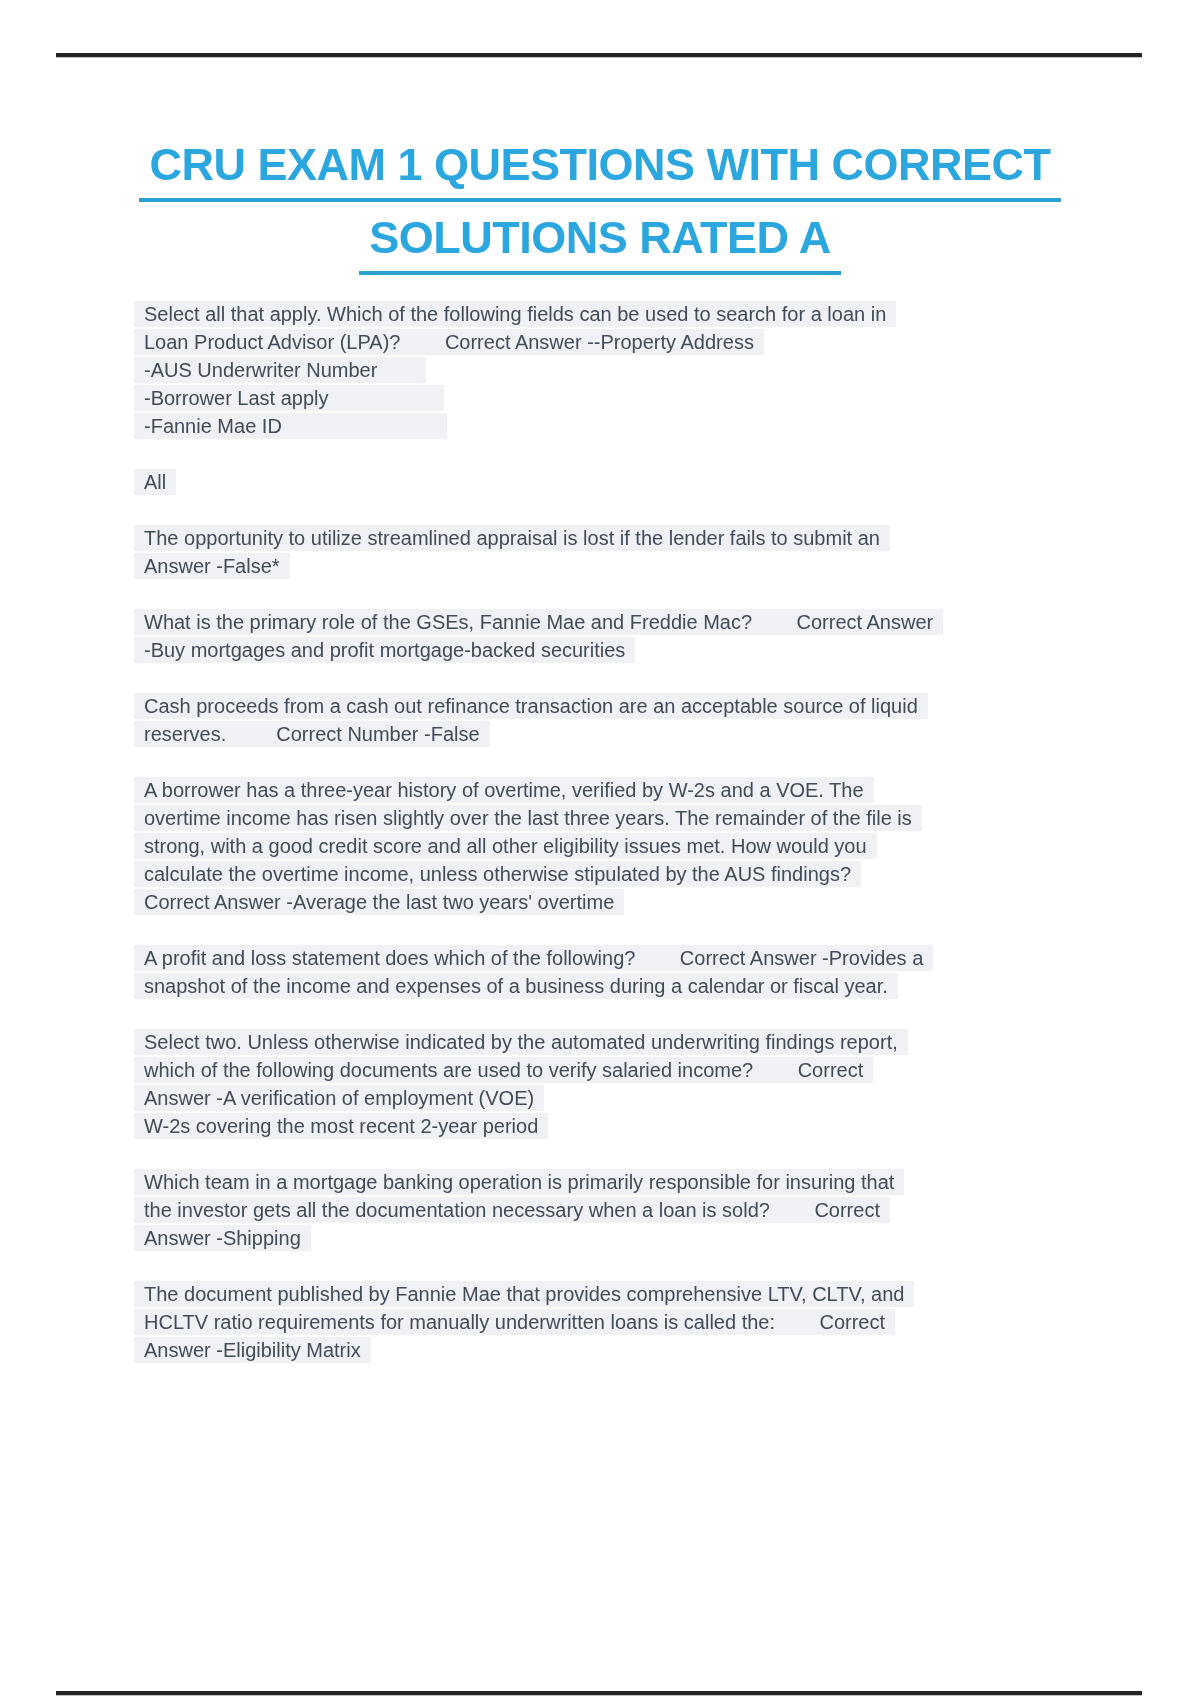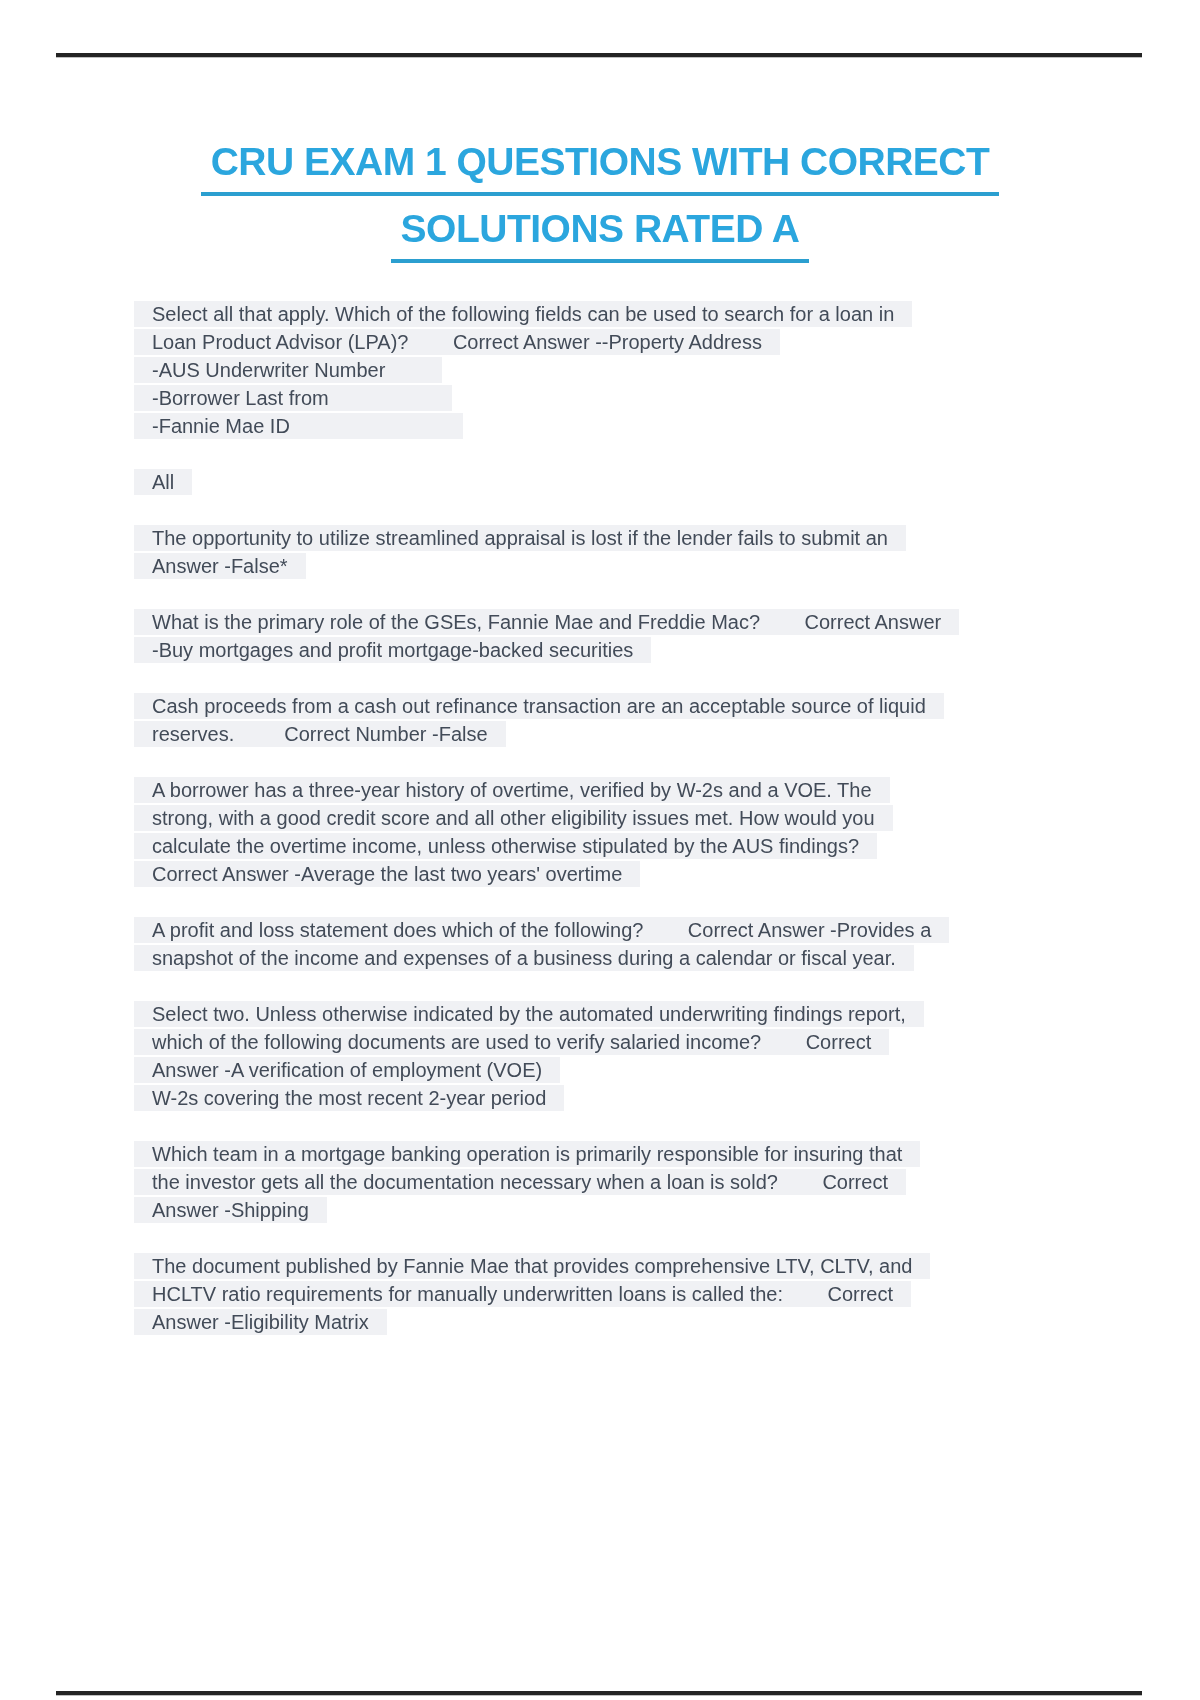--- a/index.html
+++ b/index.html
@@ -33,21 +33,21 @@
     position: absolute;
     top: 142px;
     left: 0;
     right: 0;
     text-align: center;
     line-height: 1;
   }
   .title-line { margin-bottom: 13px; }
   .title-line span {
     display: inline-block;
-    font-size: 39px;
+    font-size: 45px;
     font-weight: bold;
     letter-spacing: -0.5px;
     color: var(--accent, #2ba6de);
     border-bottom: 4px solid var(--underline, #2b9fd0);
     padding: 0 10px 11px 10px;
   }
   main.qa-list {
     position: absolute;
     top: 300px;
     left: 137px;
@@ -57,21 +57,21 @@
     color: var(--text-color, #424b58);
   }
   .para { margin: 0 0 28px 0; }
   .para:last-child { margin-bottom: 0; }
   .line {
     height: 28px;
     white-space: pre;
   }
   .line .hl {
     background: var(--highlight, #f0f1f4);
-    padding: 2px 18px;
+    padding: 2px 10px;
     margin-left: -3px;
   }
 </style>
 </head>
 <body style="--page-bg: #ffffff; --accent: #2ba6de; --underline: #2b9fd0; --rule-color: #242424; --text-color: #424b58; --highlight: #f0f1f4;">
 
 <div class="page">
   <div class="rule top"></div>
 
   <header class="doc-title">
@@ -81,40 +81,41 @@
     <div class="title-line">
       <span>SOLUTIONS RATED A</span>
     </div>
   </header>
 
   <main class="qa-list">
       <div class="para">
         <div class="line"><span class="hl">Select all that apply. Which of the following fields can be used to search for a loan in</span></div>
         <div class="line"><span class="hl">Loan Product Advisor (LPA)?        Correct Answer --Property Address</span></div>
         <div class="line"><span class="hl">-AUS Underwriter Number       </span></div>
-        <div class="line"><span class="hl">-Borrower Last from                   </span></div>
+        <div class="line"><span class="hl">-Borrower Last apply                   </span></div>
         <div class="line"><span class="hl">-Fannie Mae ID                            </span></div>
       </div>
       <div class="para">
         <div class="line"><span class="hl">All</span></div>
       </div>
       <div class="para">
         <div class="line"><span class="hl">The opportunity to utilize streamlined appraisal is lost if the lender fails to submit an</span></div>
         <div class="line"><span class="hl">Answer -False*</span></div>
       </div>
       <div class="para">
         <div class="line"><span class="hl">What is the primary role of the GSEs, Fannie Mae and Freddie Mac?        Correct Answer</span></div>
         <div class="line"><span class="hl">-Buy mortgages and profit mortgage-backed securities</span></div>
       </div>
       <div class="para">
         <div class="line"><span class="hl">Cash proceeds from a cash out refinance transaction are an acceptable source of liquid</span></div>
         <div class="line"><span class="hl">reserves.         Correct Number -False</span></div>
       </div>
       <div class="para">
         <div class="line"><span class="hl">A borrower has a three-year history of overtime, verified by W-2s and a VOE. The</span></div>
+        <div class="line"><span class="hl">overtime income has risen slightly over the last three years. The remainder of the file is</span></div>
         <div class="line"><span class="hl">strong, with a good credit score and all other eligibility issues met. How would you</span></div>
         <div class="line"><span class="hl">calculate the overtime income, unless otherwise stipulated by the AUS findings?</span></div>
         <div class="line"><span class="hl">Correct Answer -Average the last two years' overtime</span></div>
       </div>
       <div class="para">
         <div class="line"><span class="hl">A profit and loss statement does which of the following?        Correct Answer -Provides a</span></div>
         <div class="line"><span class="hl">snapshot of the income and expenses of a business during a calendar or fiscal year.</span></div>
       </div>
       <div class="para">
         <div class="line"><span class="hl">Select two. Unless otherwise indicated by the automated underwriting findings report,</span></div>

